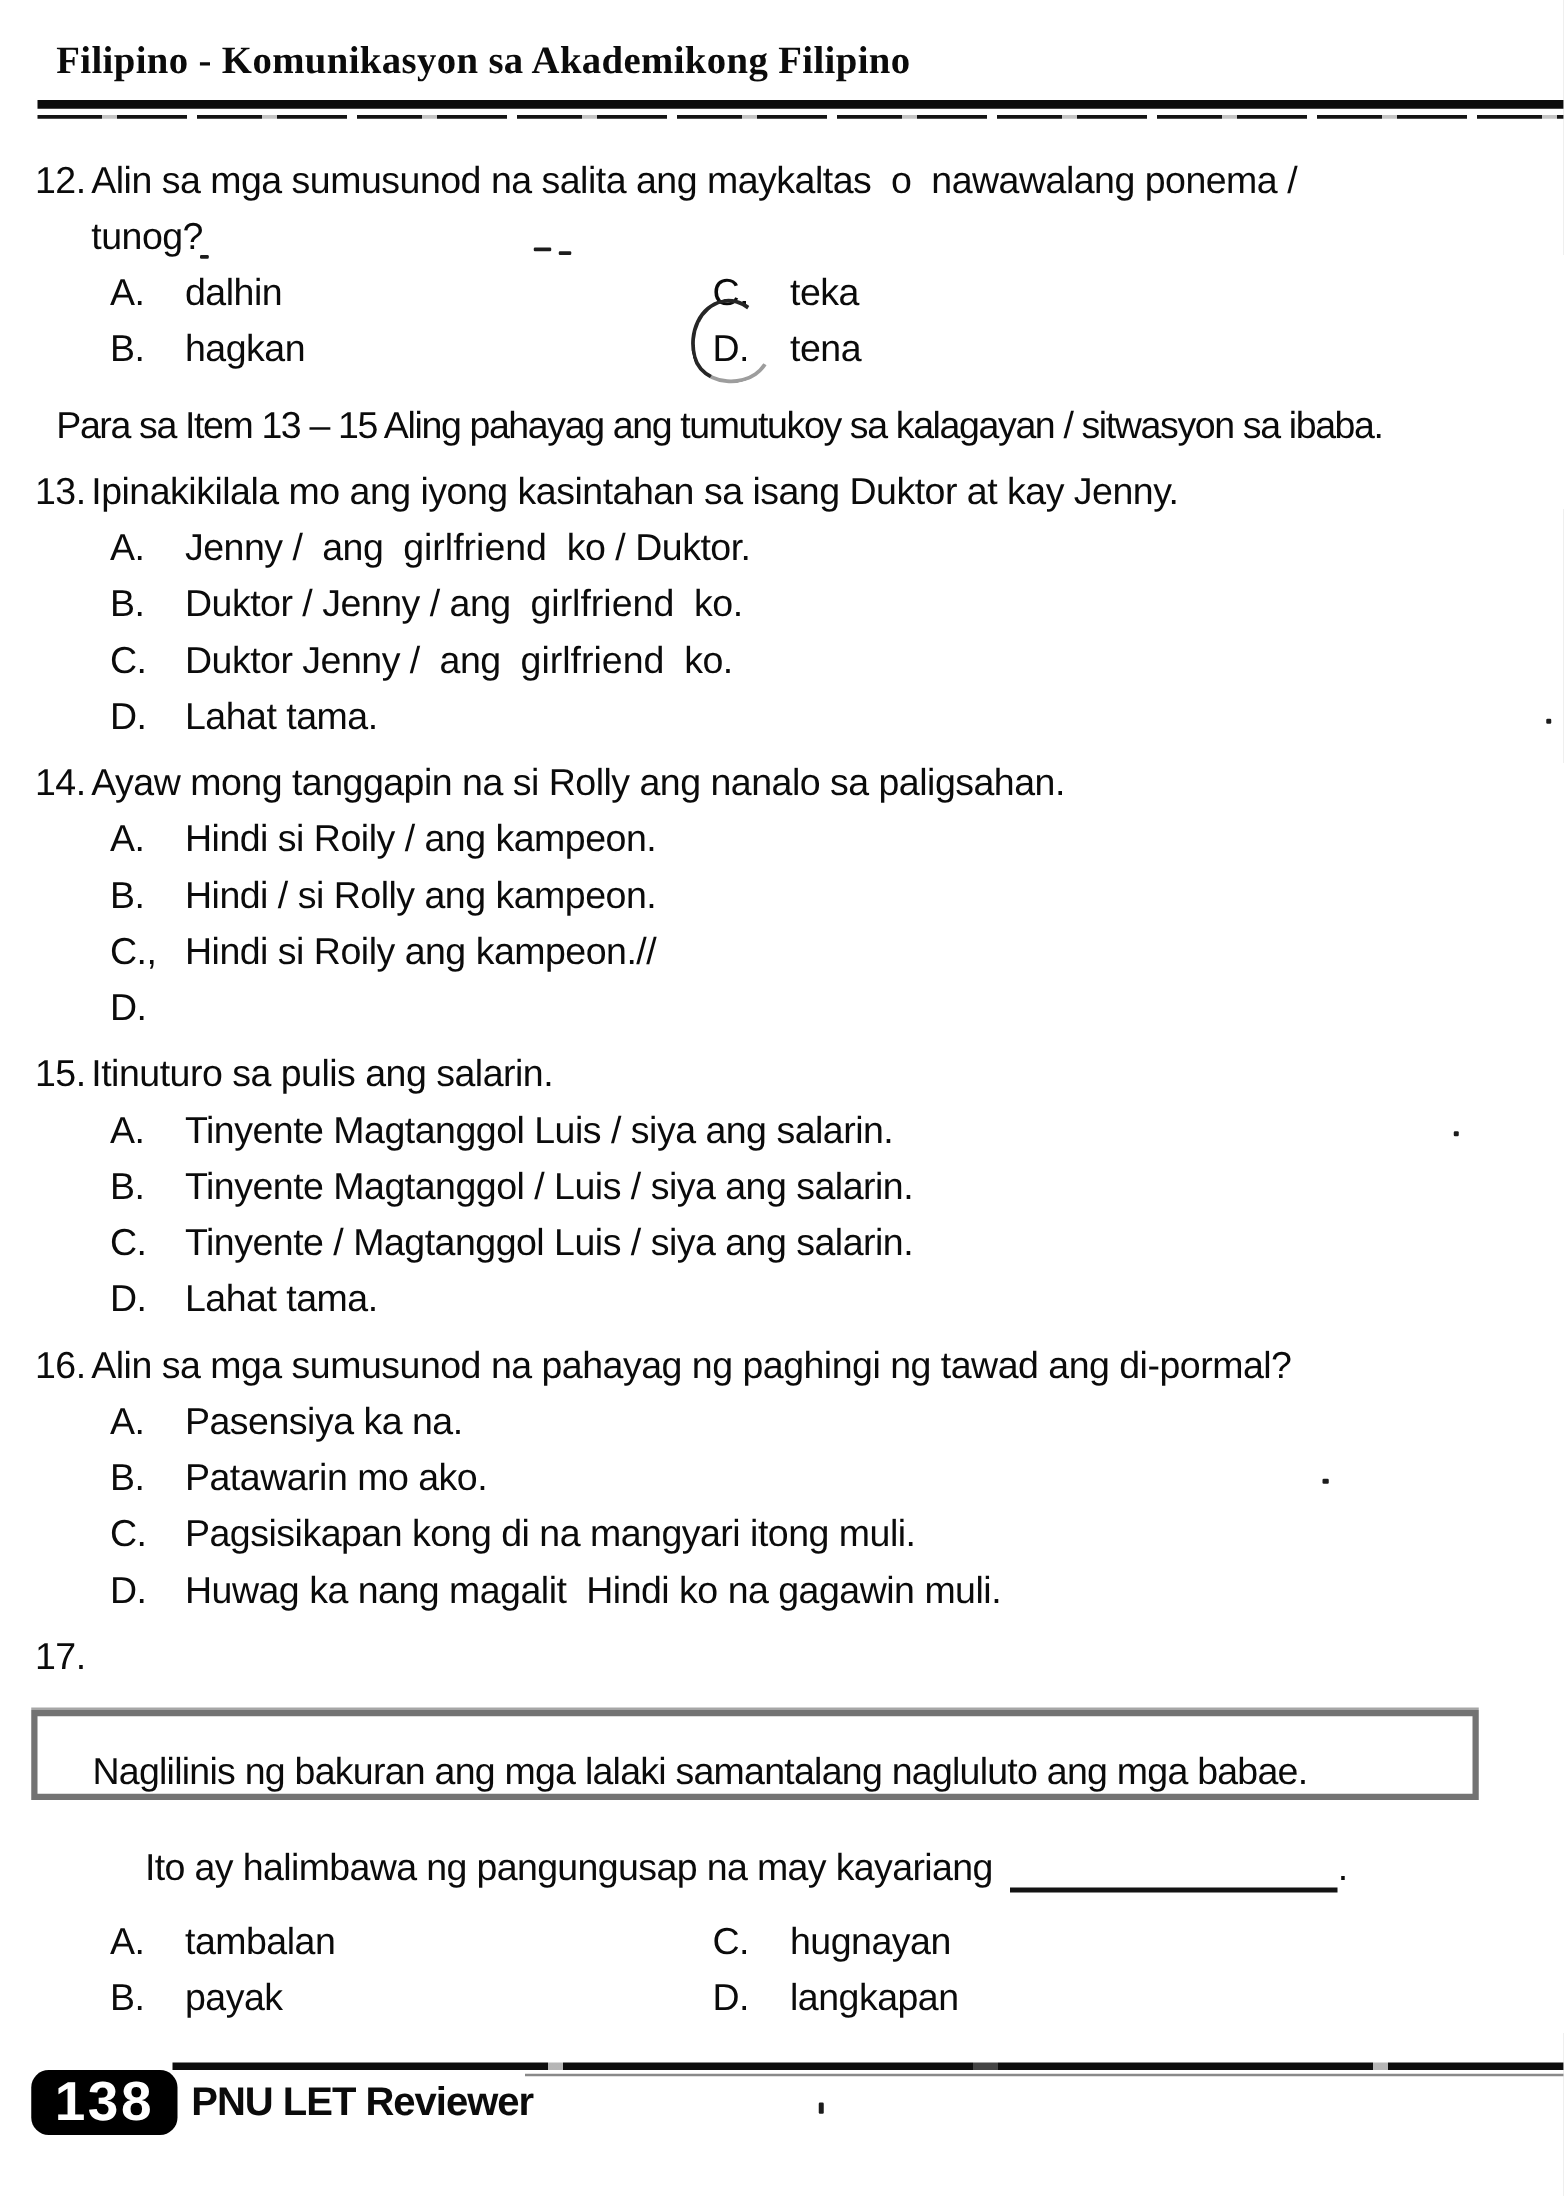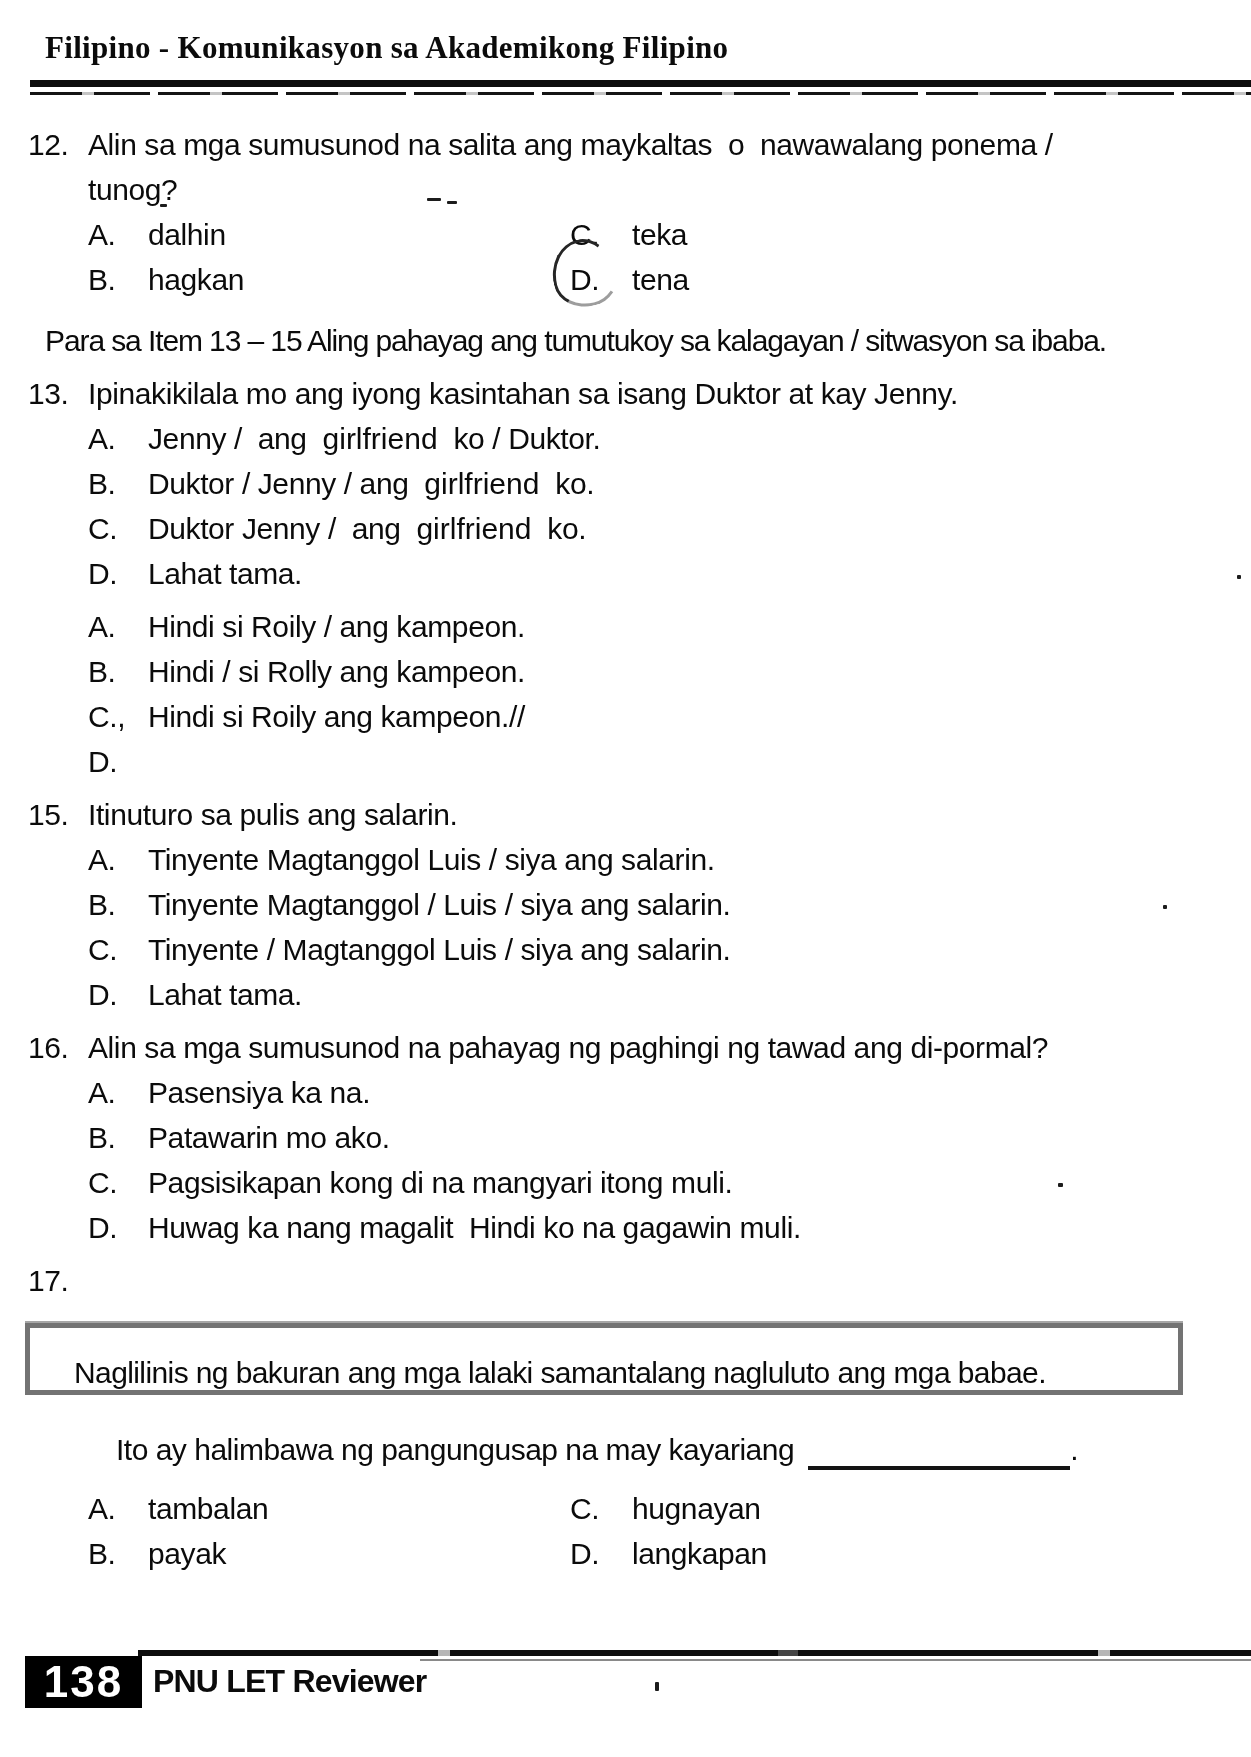--- a/index.html
+++ b/index.html
@@ -15,21 +15,21 @@
   }
   .rule-top{position:absolute;left:30px;right:0;top:80px;height:7px;background:#0c0c0c;}
   .rule-top2{
     position:absolute;left:30px;right:0;top:92px;height:3px;
     background:repeating-linear-gradient(90deg,#141414 0 52px,rgba(20,20,20,.25) 52px 64px,#141414 64px 120px,transparent 120px 128px);
   }
   
   .content{position:absolute;top:114px;left:0;width:100%;}
   .row{position:relative;height:45px;line-height:45px;font-size:30px;letter-spacing:-.4px;white-space:pre;}
   .num{position:absolute;left:28px;}
-  .qline{position:absolute;left:88px;}
+  .qline{position:absolute;left:73px;}
   .opt-letter{position:absolute;left:88px;}
   .opt-text{position:absolute;left:148px;}
   .opt-letter.c2{left:570px;}
   .opt-text.c2{left:632px;}
   .it{letter-spacing:0;}
   .q-block{margin-top:8px;}
   .instr-block{margin-top:16px;margin-left:20px;}
   .instr-text{position:absolute;left:25px;letter-spacing:-1.1px;}
   
   .box{
@@ -53,21 +53,21 @@
   .speck{position:absolute;background:#1c1c1c;border-radius:1px;}
   
   .rule-bottom{
     position:absolute;top:1650px;left:138px;right:0;height:6px;
     background:repeating-linear-gradient(90deg,#0d0d0d 0 300px,rgba(13,13,13,.3) 300px 312px,#0d0d0d 312px 640px,#444 640px 660px);
   }
   .rule-bottom2{position:absolute;top:1659px;left:420px;right:0;height:2px;background:rgba(20,20,20,.5);}
   .page-num-box{
     position:absolute;left:25px;top:1656px;width:117px;height:52px;background:#000;color:#fff;
     display:flex;align-items:center;justify-content:center;
-    font-size:44px;font-weight:700;letter-spacing:2px;
+    font-size:44px;font-weight:700;letter-spacing:2px;border-radius:14px;
   }
   .brand{position:absolute;left:153px;top:1663px;font-size:32px;font-weight:700;letter-spacing:-.8px;}
 </style>
 </head>
 <body>
 
 <div class="page">
 
   <div class="header-title">Filipino - Komunikasyon sa Akademikong Filipino</div>
   <div class="rule-top"></div>
@@ -84,20 +84,21 @@
         <div class="row"><span class="instr-text">Para sa Item 13 – 15 Aling pahayag ang tumutukoy sa kalagayan / sitwasyon sa ibaba.</span></div>
       </div>
       <div class="q-block">
         <div class="row"><span class="num">13.</span><span class="qline">Ipinakikilala mo ang iyong kasintahan sa isang Duktor at kay Jenny.</span></div>
         <div class="row"><span class="opt-letter">A.</span><span class="opt-text"><span>Jenny /  ang  </span><span class="it">girlfriend</span><span>  ko / Duktor.</span></span></div>
         <div class="row"><span class="opt-letter">B.</span><span class="opt-text"><span>Duktor / Jenny / ang  </span><span class="it">girlfriend</span><span>  ko.</span></span></div>
         <div class="row"><span class="opt-letter">C.</span><span class="opt-text"><span>Duktor Jenny /  ang  </span><span class="it">girlfriend</span><span>  ko.</span></span></div>
         <div class="row"><span class="opt-letter">D.</span><span class="opt-text"><span>Lahat tama.</span></span></div>
       </div>
       <div class="q-block">
+        <div class="row"><span class="num">14.</span><span class="qline">Ayaw mong tanggapin na si Rolly ang nanalo sa paligsahan.</span></div>
         <div class="row"><span class="opt-letter">A.</span><span class="opt-text"><span>Hindi si Roily / ang kampeon.</span></span></div>
         <div class="row"><span class="opt-letter">B.</span><span class="opt-text"><span>Hindi / si Rolly ang kampeon.</span></span></div>
         <div class="row"><span class="opt-letter">C.,</span><span class="opt-text"><span>Hindi si Roily ang kampeon.//</span></span></div>
         <div class="row"><span class="opt-letter">D.</span></div>
       </div>
       <div class="q-block">
         <div class="row"><span class="num">15.</span><span class="qline">Itinuturo sa pulis ang salarin.</span></div>
         <div class="row"><span class="opt-letter">A.</span><span class="opt-text"><span>Tinyente Magtanggol Luis / siya ang salarin.</span></span></div>
         <div class="row"><span class="opt-letter">B.</span><span class="opt-text"><span>Tinyente Magtanggol / Luis / siya ang salarin.</span></span></div>
         <div class="row"><span class="opt-letter">C.</span><span class="opt-text"><span>Tinyente / Magtanggol Luis / siya ang salarin.</span></span></div>

